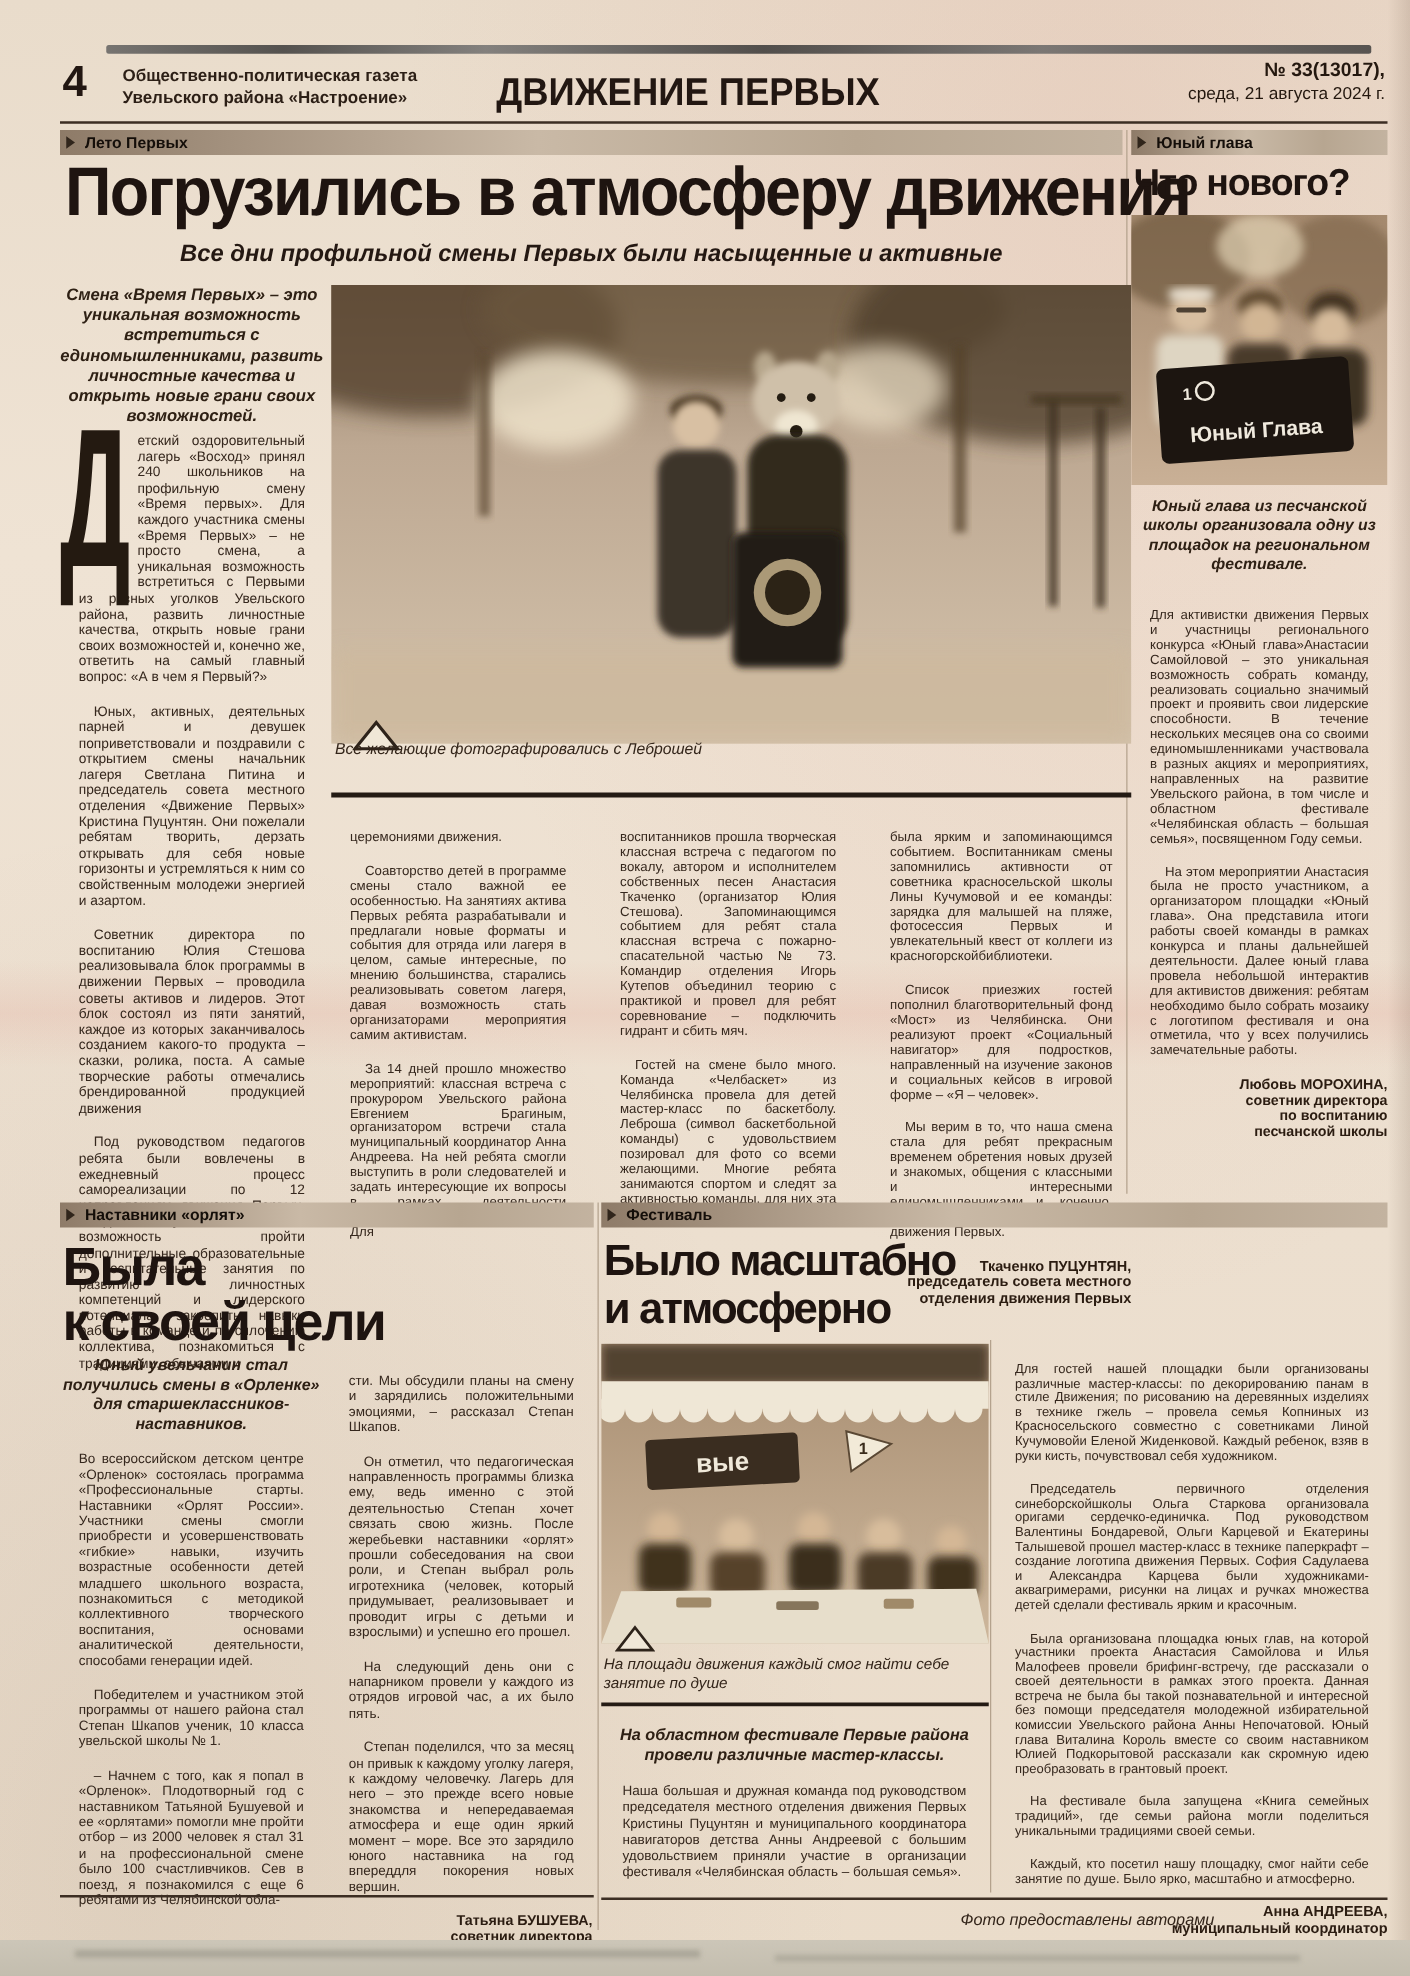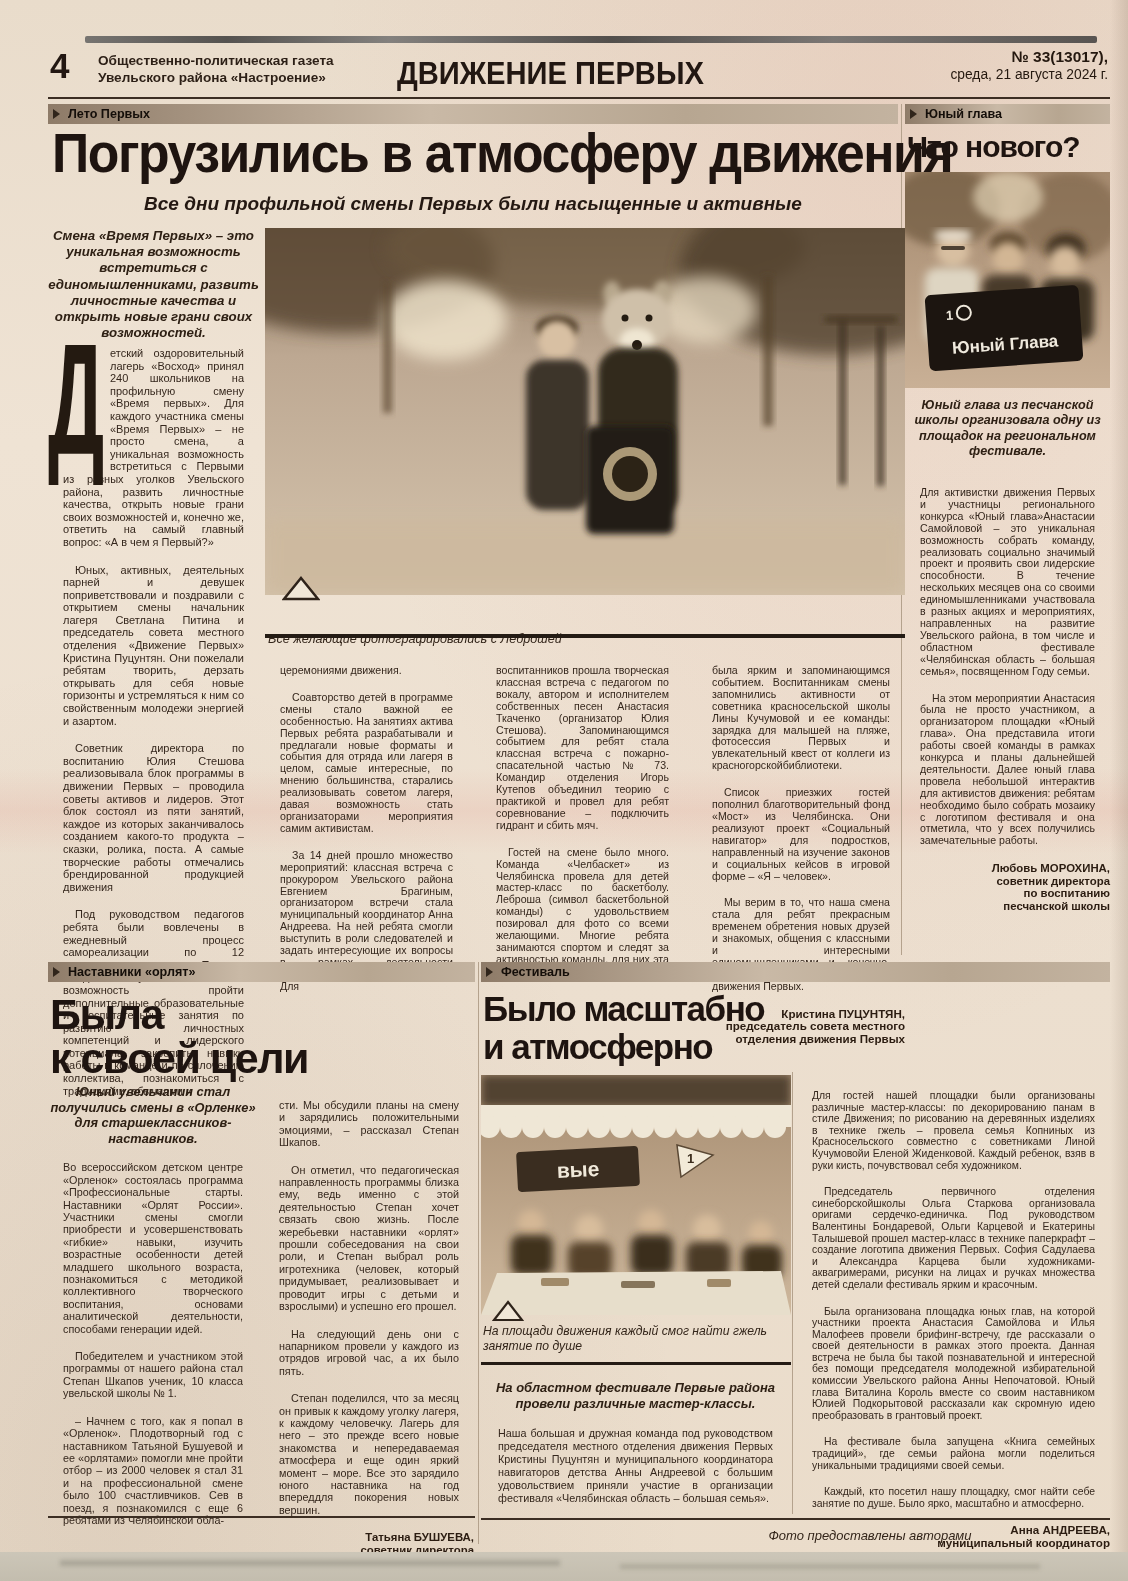--- a/index.html
+++ b/index.html
@@ -113,38 +113,38 @@
     <circle cx="384" cy="90" r="3.5" fill="#241c12"></circle>
     <rect x="333" y="120" width="80" height="170" rx="24" fill="#32291e" filter="url(#bl2)"></rect>
     <rect x="321" y="198" width="88" height="108" rx="8" fill="#221b12" filter="url(#bl2)"></rect>
     <circle cx="365" cy="246" r="27" fill="#baa782" opacity=".9"></circle>
     <circle cx="365" cy="246" r="18" fill="#2c2316"></circle>
   </svg>
 
   <svg class="ab" style="left:282px;top:576px;" width="38" height="25" viewBox="0 0 38 25">
     <polygon points="19,2 36,23 2,23" fill="#f0e7d7" stroke="#2e231a" stroke-width="2.5"></polygon>
   </svg>
-  <div class="ab capt" style="left:268px;top:632px;width:440px;">Все желающие фотографировались с Леброшей</div>
+  <div class="ab capt" style="left:268px;top:592px;width:440px;">Все желающие фотографировались с Леброшей</div>
   <div class="ab rule" style="left:265px;top:634px;width:640px;height:4px;background:#241b14;"></div>
 
   <div class="ab smallbody" style="left:265px;top:650px;width:203px;">
     <p class="f">церемониями движения.</p>
     <p>Соавторство детей в программе смены стало важной ее особенностью. На занятиях актива Первых ребята разрабатывали и предлагали новые форматы и события для отряда или лагеря в целом, самые интересные, по мнению большинства, старались реализовывать советом лагеря, давая возможность стать организаторами мероприятия самим активистам.</p>
     <p>За 14 дней прошло множество мероприятий: классная встреча с прокурором Увельского района Евгением Брагиным, организатором встречи стала муниципальный координатор Анна Андреева. На ней ребята смогли выступить в роли следователей и задать интересующие их вопросы в рамках деятельности независимого надзорного органа. Для</p>
   </div>
   <div class="ab smallbody" style="left:481px;top:650px;width:203px;">
     <p class="f">воспитанников прошла творческая классная встреча с педагогом по вокалу, автором и исполнителем собственных песен Анастасия Ткаченко (организатор Юлия Стешова). Запоминающимся событием для ребят стала классная встреча с пожарно-спасательной частью № 73. Командир отделения Игорь Кутепов объединил теорию с практикой и провел для ребят соревнование – подключить гидрант и сбить мяч.</p>
     <p>Гостей на смене было много. Команда «Челбаскет» из Челябинска провела для детей мастер-класс по баскетболу. Леброша (символ баскетбольной команды) с удовольствием позировал для фото со всеми желающими. Многие ребята занимаются спортом и следят за активностью команды, для них эта встреча</p>
   </div>
   <div class="ab smallbody" style="left:697px;top:650px;width:208px;">
     <p class="f">была ярким и запоминающимся событием. Воспитанникам смены запомнились активности от советника красносельской школы Лины Кучумовой и ее команды: зарядка для малышей на пляже, фотосессия Первых и увлекательный квест от коллеги из красногорскойбиблиотеки.</p>
     <p>Список приезжих гостей пополнил благотворительный фонд «Мост» из Челябинска. Они реализуют проект «Социальный навигатор» для подростков, направленный на изучение законов и социальных кейсов в игровой форме – «Я – человек».</p>
     <p>Мы верим в то, что наша смена стала для ребят прекрасным временем обретения новых друзей и знакомых, общения с классными и интересными единомышленниками и, конечно, погружением в атмосферу движения Первых.</p>
     <div class="sig" style="font-size:11.6px;">
-      <div>Кристина ПУЦУНТЯН,</div>
+      <div>Ткаченко ПУЦУНТЯН,</div>
       <div>председатель совета местного</div>
       <div>отделения движения Первых</div>
     </div>
   </div>
 
   <div class="ab h-big" style="left:907px;top:130px;font-size:30px;letter-spacing:-1px;">Что нового?</div>
   <svg class="ab" style="left:905px;top:172px;" width="205" height="216" viewBox="0 0 205 216">
     <defs>
       <linearGradient id="gs" x1="0" y1="0" x2="0" y2="1">
         <stop offset="0" stop-color="#a58a6f"></stop>
@@ -266,21 +266,21 @@
     <circle cx="280" cy="158" r="12" fill="#d4b795" filter="url(#fb)"></circle>
     <rect x="261" y="170" width="40" height="34" rx="9" fill="#41331f" filter="url(#fb)"></rect>
     <polygon points="0,240 310,240 300,196 16,198" fill="#e7decb"></polygon>
     <rect x="60" y="203" width="28" height="8" rx="2" fill="#8e7450" opacity=".8"></rect>
     <rect x="140" y="206" width="34" height="7" rx="2" fill="#6e5a3e" opacity=".8"></rect>
     <rect x="226" y="204" width="24" height="8" rx="2" fill="#8e7450" opacity=".8"></rect>
   </svg>
   <svg class="ab" style="left:492px;top:1300px;" width="32" height="22" viewBox="0 0 32 22">
     <polygon points="16,2 30,20 2,20" fill="#f0e7d7" stroke="#2e231a" stroke-width="2.2"></polygon>
   </svg>
-  <div class="ab capt" style="left:483px;top:1324px;width:302px;font-size:12.2px;">На площади движения каждый смог найти гжель занятие по душе</div>
+  <div class="ab capt" style="left:483px;top:1324px;width:302px;font-size:12.2px;">На площади движения каждый смог найти себе занятие по душе</div>
   <div class="ab rule" style="left:481px;top:1362px;width:310px;height:3px;background:#241b14;"></div>
   <div class="ab" style="left:483px;top:1380px;width:305px;">
     <div class="lede" style="font-size:13px;line-height:16px;margin-bottom:9px;">На областном фестивале Первые района провели различные мастер-классы.</div>
     <div class="smallbody" style="font-size:10.8px;line-height:13px;">
       <p class="f">Наша большая и дружная команда под руководством председателя местного отделения движения Первых Кристины Пуцунтян и муниципального координатора навигаторов детства Анны Андреевой с большим удовольствием приняли участие в организации фестиваля «Челябинская область – большая семья».</p>
     </div>
   </div>
 
   <div class="ab smallbody" style="left:797px;top:1075px;width:313px;font-size:10.4px;line-height:11.6px;">
     <p class="f">Для гостей нашей площадки были организованы различные мастер-классы: по декорированию панам в стиле Движения; по рисованию на деревянных изделиях в технике гжель – провела семья Копниных из Красносельского совместно с советниками Линой Кучумовойи Еленой Жиденковой. Каждый ребенок, взяв в руки кисть, почувствовал себя художником.</p>

